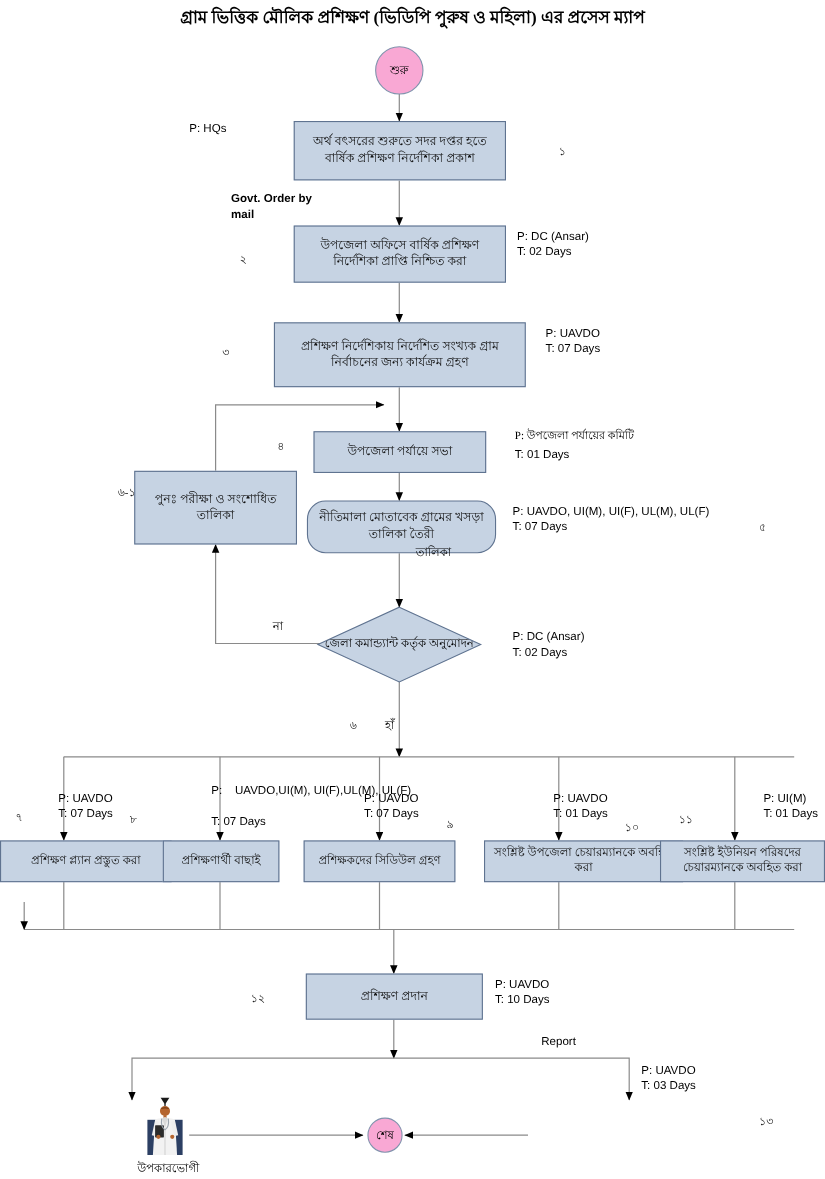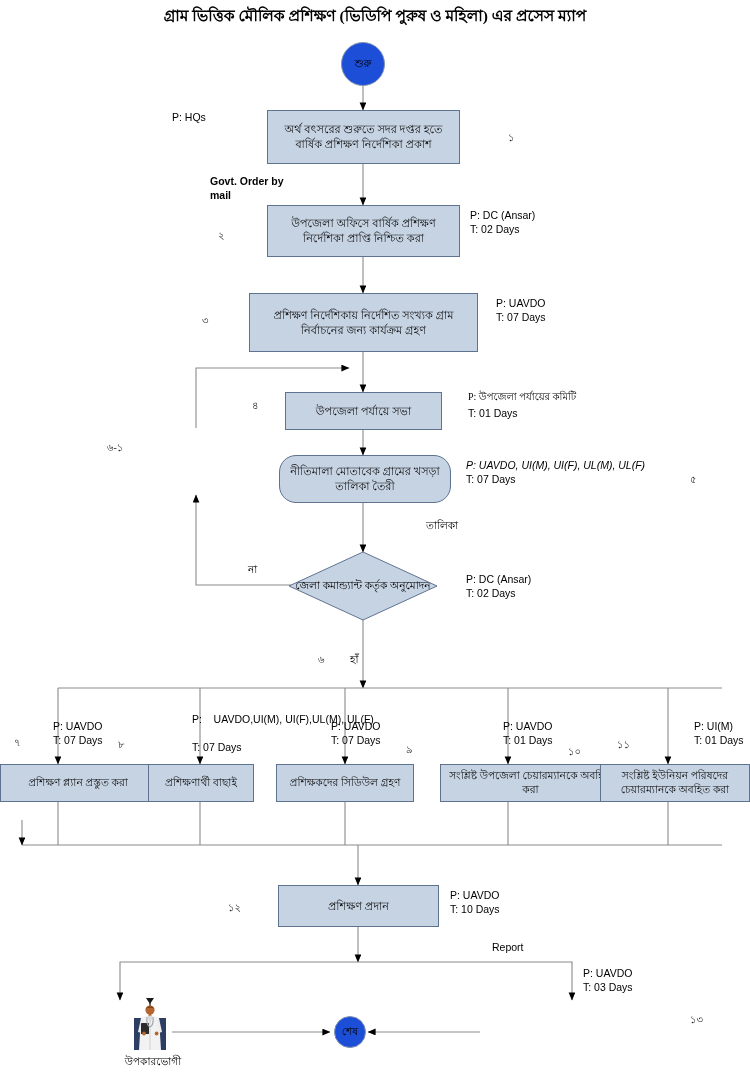--- a/index.html
+++ b/index.html
@@ -24,21 +24,21 @@
     display:flex;align-items:center;justify-content:center;
     text-align:center;line-height:1.32;
     font-size:11.2px;
     font-family:"Liberation Serif","DejaVu Serif",serif;
     color:#111;padding:18px 4px;
   }
   .node.small{font-size:10.6px;}
 
   .terminator{
     position:absolute;box-sizing:border-box;
-    background:#1d4ed8;border:1px solid #8193ad;border-radius:50%;
+    background:#f9a8d4;border:1px solid #8193ad;border-radius:50%;
     display:flex;align-items:center;justify-content:center;
     font-size:10.5px;font-family:"Liberation Serif","DejaVu Serif",serif;
   }
 
   .diamond{
     position:absolute;box-sizing:border-box;
     display:flex;align-items:center;justify-content:center;
     text-align:center;font-size:10.6px;line-height:1.3;
     font-family:"Liberation Serif","DejaVu Serif",serif;
     background:#c6d3e3;
@@ -160,30 +160,33 @@
   <div class="annot" style="left:496px;top:310px;">T: 07 Days</div>
   <div class="seqnum" style="left:202px;top:313px;">৩</div>
 
   <div class="node" style="left:285px;top:392px;width:157px;height:38px;">
     <span>উপজেলা পর্যায়ে  সভা</span>
   </div>
   <div class="annot bn" style="left:468px;top:390px;">P: উপজেলা পর্যায়ের কমিটি</div>
   <div class="annot" style="left:468px;top:406px;">T: 01 Days</div>
   <div class="seqnum" style="left:252px;top:398px;">৪</div>
 
+  <div class="node" style="left:122px;top:428px;width:148px;height:67px;">
+    <span>পুনঃ পরীক্ষা ও সংশোধিত তালিকা</span>
+  </div>
   <div class="seqnum" style="left:63px;top:440px;margin-left:44px;">৬-১</div>
 
   <div class="node" style="left:279px;top:455px;width:172px;height:48px;border-radius:17px;">
     <span>নীতিমালা মোতাবেক গ্রামের খসড়া তালিকা তৈরী</span>
   </div>
-  <div class="annot" style="left:466px;top:458px;font-style:italic;">P: UAVDO, UI(M), UI(F), UL(M), UL(F)</div>
+  <div class="annot" style="left:466px;top:458px;">P: UAVDO, UI(M), UI(F), UL(M), UL(F)</div>
   <div class="annot" style="left:466px;top:472px;">T: 07 Days</div>
   <div class="seqnum" style="left:690px;top:472px;">৫</div>
 
-  <div class="edgelabel" style="left:378px;top:518px;margin-left:48px;">তালিকা</div>
+  <div class="edgelabel" style="left:378px;top:494px;">তালিকা</div>
 
   <div class="diamond" style="left:289px;top:552px;width:148px;height:68px;">
     <span class="dtext">জেলা কমান্ড্যান্ট কর্তৃক অনুমোদন</span>
   </div>
   <svg width="152" height="72" style="position:absolute;left:287px;top:550px;pointer-events:none;">
     <polygon points="76,2 150,36 76,70 2,36" fill="none" stroke="#5f7390" stroke-width="1"></polygon>
   </svg>
   <div class="annot" style="left:466px;top:572px;">P: DC (Ansar)</div>
   <div class="annot" style="left:466px;top:586px;">T: 02 Days</div>
   <div class="edgelabel" style="left:248px;top:562px;">না</div>

